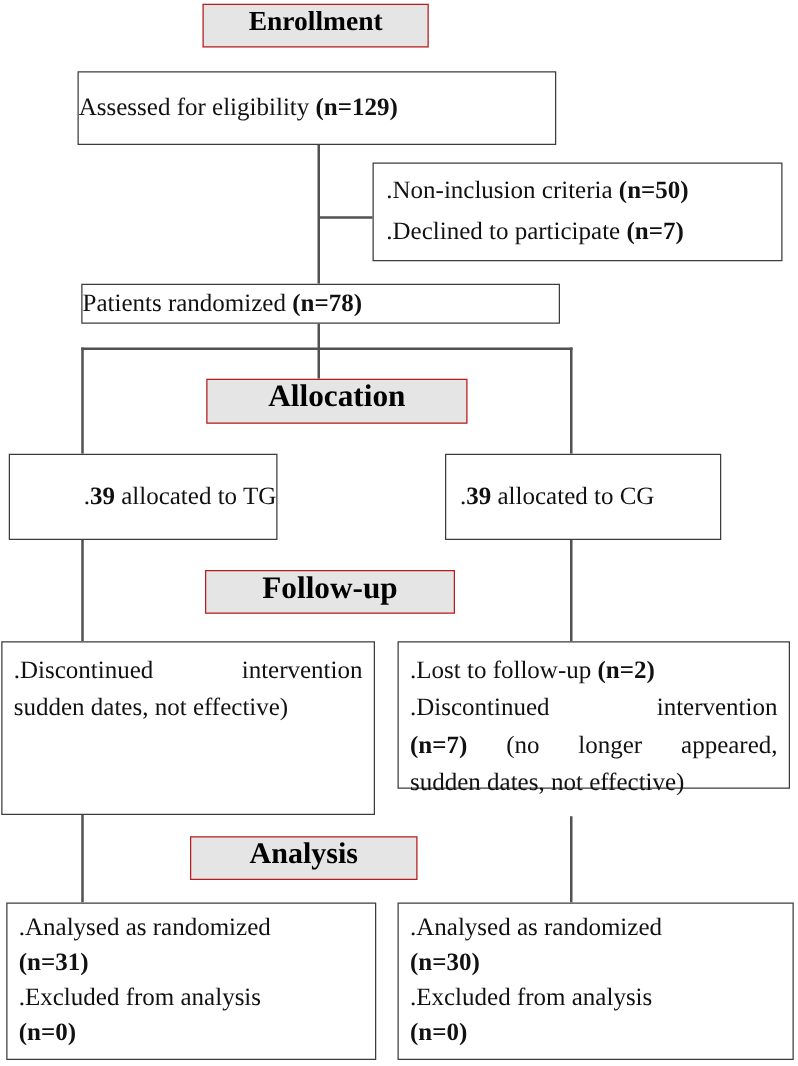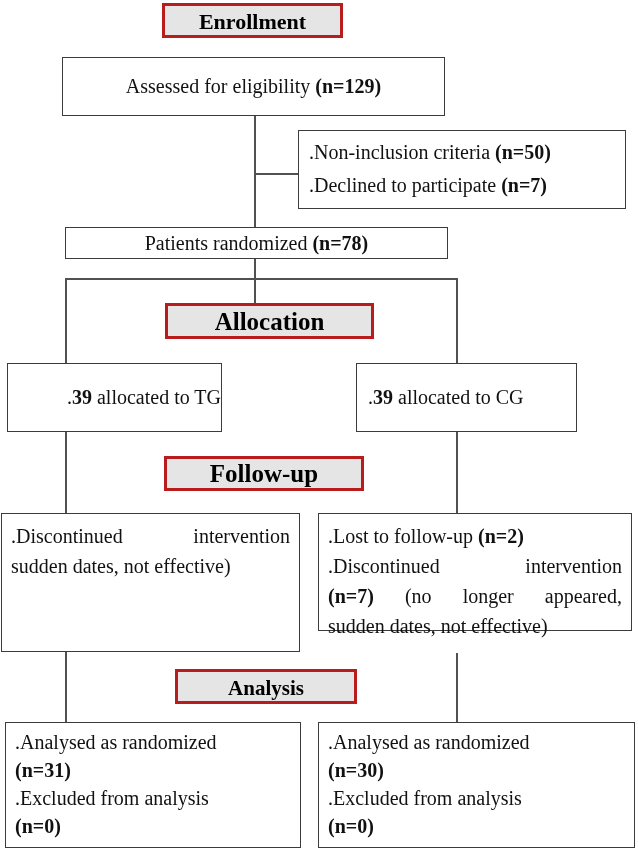--- a/index.html
+++ b/index.html
@@ -5,25 +5,25 @@
   html,body { margin:0; padding:0; background:#ffffff; }
   .canvas {
     position:relative; width:638px; height:853px; overflow:hidden;
     background:#ffffff; color:#111;
     font-family:"Liberation Serif","DejaVu Serif",serif;
   }
   .box {
     position:absolute; background:#ffffff; border:1.5px solid #3c3c3c;
     box-sizing:border-box; font-size:20px; color:#111;
   }
-  .center { display:flex; align-items:center; justify-content:center; }
+  .center { display:flex; align-items:center; justify-content:flex-start; }
   .leftpad { display:flex; align-items:center; padding-left:11px; }
   .ghdr {
-    position:absolute; background:#e5e5e5; border:3px solid #b91c1c;
-    box-sizing:border-box; display:flex; align-items:flex-end; justify-content:center;
+    position:absolute; background:#e5e5e5; border:1px solid #b91c1c;
+    box-sizing:border-box; display:flex; align-items:flex-start; justify-content:center;
     font-weight:bold; color:#000;
   }
   .vline { position:absolute; width:2px; background:#515151; }
   .hline { position:absolute; height:2px; background:#515151; }
   b { font-weight:700; }
   .para { margin:0; }
   .jline { text-align:justify; text-align-last:justify; }
   .fu { padding:7px 9px 0 9px; line-height:30px; }
   .an { padding:5px 9px 0 9px; line-height:28px; }
   .excl { padding:5px 0 0 10px; line-height:33px; }
@@ -87,21 +87,21 @@
   <div class="box fu" style="left:318px; top:513px; width:314px; height:118px;">
     <div class="para"><span>.Lost to follow-up </span><b>(n=2)</b></div>
     <div class="para jline"><span>.Discontinued intervention</span></div>
     <div class="para jline"><b>(n=7)</b><span> (no longer appeared,</span></div>
     <div class="para"><span>sudden dates, not effective)</span></div>
   </div>
 
   <div class="vline" style="left:65px; top:652px; height:70px;"></div>
   <div class="vline" style="left:456px; top:653px; height:69px;"></div>
 
-  <div class="ghdr" style="left:175px; top:669px; width:182px; height:35px; font-size:21px;">
+  <div class="ghdr" style="left:152px; top:669px; width:182px; height:35px; font-size:24px;">
     <span>Analysis</span>
   </div>
 
   <div class="box an" style="left:5px; top:722px; width:296px; height:126px;">
     <div class="para"><span>.Analysed as randomized</span></div>
     <div class="para"><b>(n=31)</b></div>
     <div class="para"><span>.Excluded from analysis</span></div>
     <div class="para"><b>(n=0)</b></div>
   </div>
 

